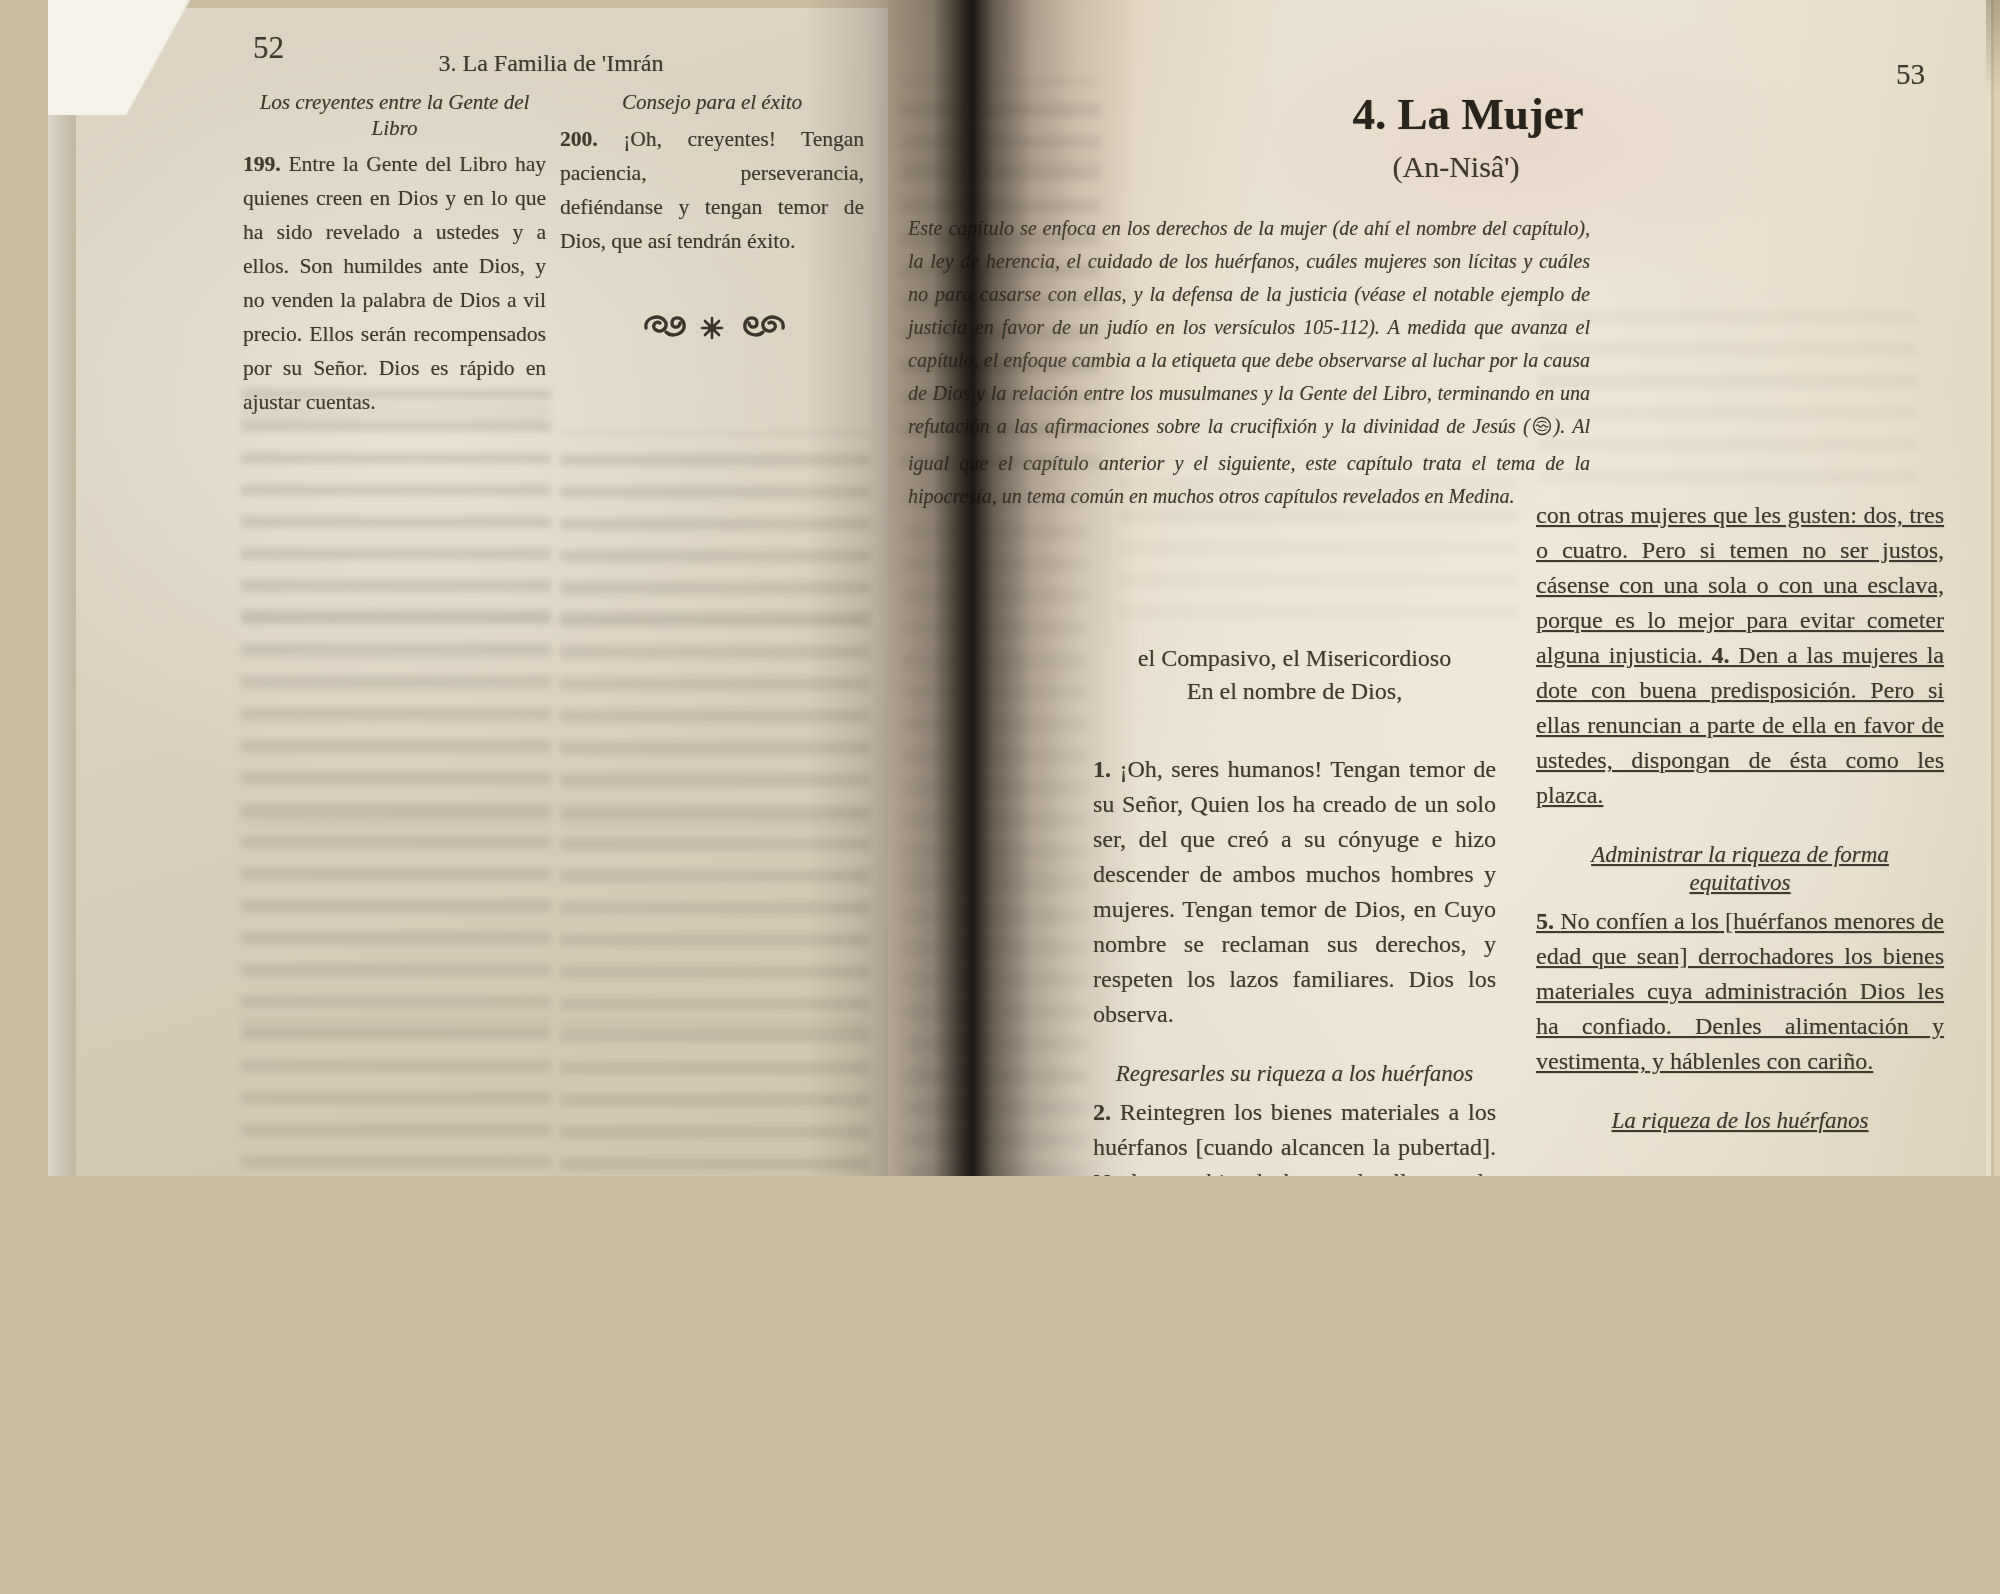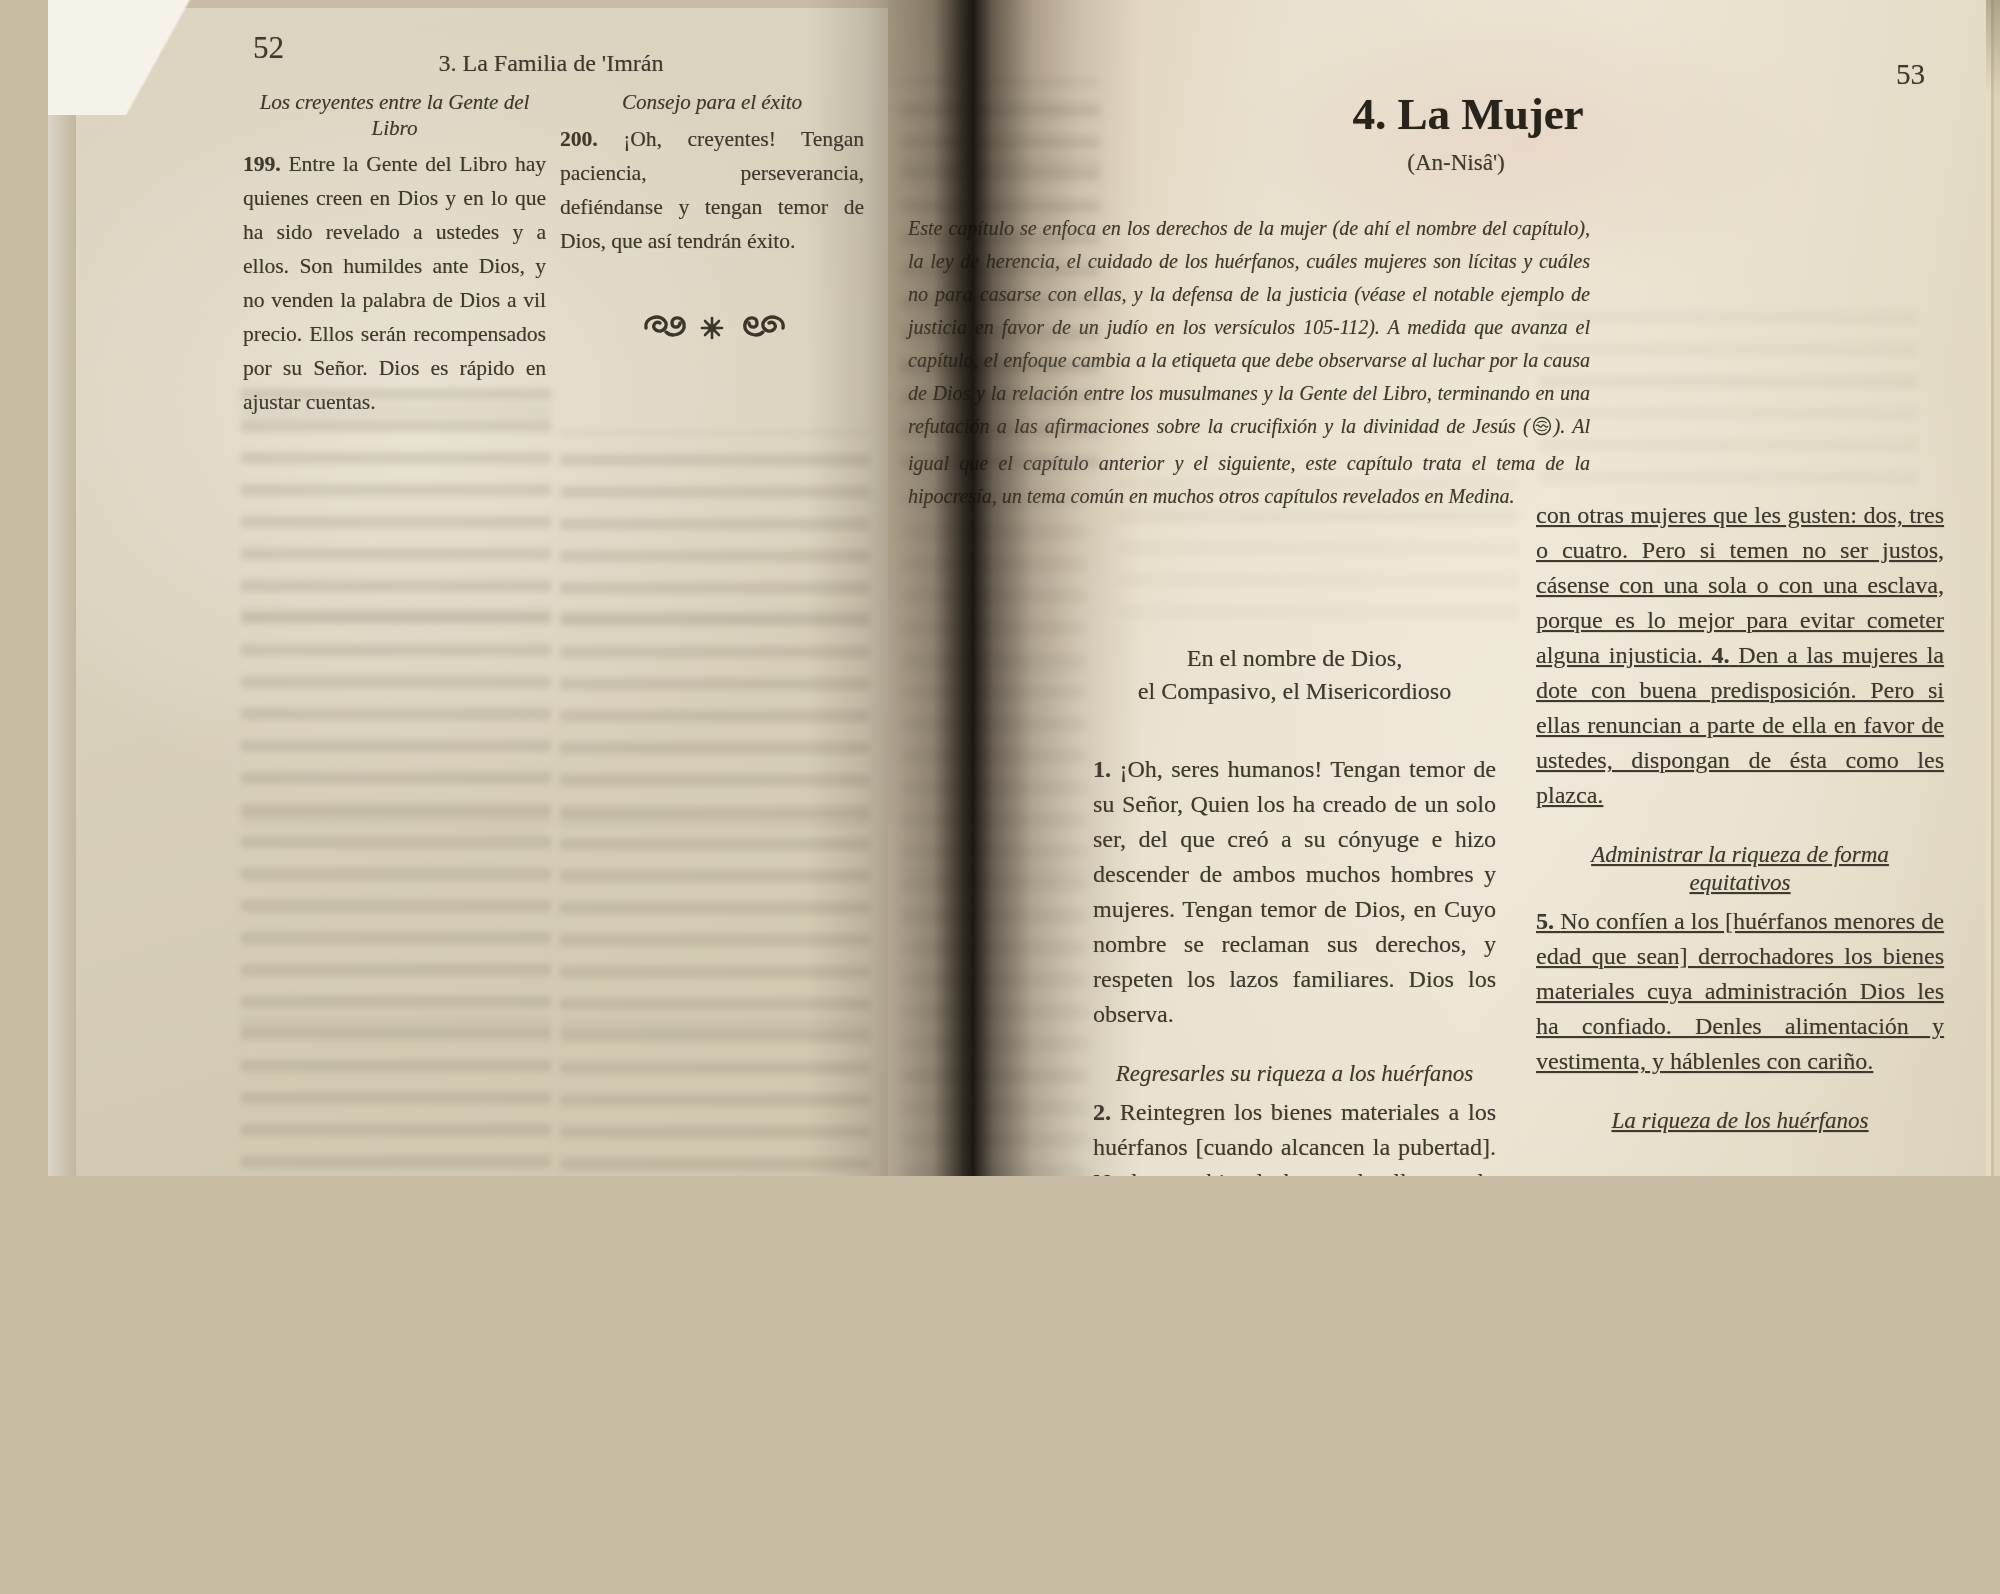--- a/index.html
+++ b/index.html
@@ -42,21 +42,21 @@
   .colL1{left:167px;top:82px;width:303px;}
   .colL2{left:484px;top:82px;width:304px;}
   .colL .sect{font-size:21px;}
   .ornament{margin-top:54px;text-align:center;}
 
   
   .pagenum-right{position:absolute;left:1008px;top:58px;width:70px;font-size:29px;}
   .chapter-title{position:absolute;left:280px;top:88px;width:600px;margin:0;text-align:center;
     font-size:45px;font-weight:bold;color:#28231b;text-shadow:.4px .4px 1px rgba(40,35,27,.4);}
   .chapter-subtitle{position:absolute;left:268px;top:150px;width:600px;margin:0;text-align:center;
-    font-size:23px;font-weight:normal;}
+    font-size:30px;font-weight:normal;}
   .intro{position:absolute;left:20px;top:212px;width:682px;margin:0;
     font-style:italic;font-size:20px;line-height:33px;text-align:justify;hyphens:auto;}
   .seal{display:inline-block;vertical-align:-4px;margin:0 1px;}
   .colR{font-size:24px;line-height:35px;}
   .colR1{left:205px;top:642px;width:403px;}
   .colR2{left:648px;top:498px;width:408px;text-decoration:underline;}
   .colR .sect{font-size:23px;margin:28px 0 7px 0;}
   .basmala{text-align:center;font-size:24px;line-height:33px;margin-bottom:44px;}
 
   
@@ -148,22 +148,22 @@
     <h2 class="chapter-subtitle ink">(An-Nisâ')</h2>
 
     <p class="intro ink"><span>Este capítulo se enfoca en los derechos de la mujer (de ahí el nombre del capítulo), la ley de herencia, el cuidado de los huérfanos, cuáles mujeres son lícitas y cuáles no para casarse con ellas, y la defensa de la justicia (véase el notable ejemplo de justicia en favor de un judío en los versículos 105-112). A medida que avanza el capítulo, el enfoque cambia a la etiqueta que debe observarse al luchar por la causa de Dios y la relación entre los musulmanes y la Gente del Libro, terminando en una refutación a las afirmaciones sobre la crucifixión y la divinidad de Jesús (</span><span class="seal"><svg width="22" height="22" viewBox="0 0 24 24" aria-hidden="true">
             <circle cx="12" cy="12" r="9.2" fill="none" stroke="#3f392e" stroke-width="1.6"></circle>
             <path d="M5.5 12 c2.2-4.5 4.3 4.5 6.5 0 s4.3 4.5 6.5 0" fill="none" stroke="#3f392e" stroke-width="1.4"></path>
             <path d="M7 8.6 c2.5-2.2 7.5-2.2 10 0 M7 15.4 c2.5 2.2 7.5 2.2 10 0" fill="none" stroke="#3f392e" stroke-width="1.1"></path>
           </svg></span><span>). Al igual que el capítulo anterior y el siguiente, este capítulo trata el tema de la hipocresía, un tema común en muchos otros capítulos revelados en Medina.</span></p>
 
     <div class="col colR colR1 ink">
       <div class="basmala">
+        <div>el Compasivo, el Misericordioso</div>
         <div>En el nombre de Dios,</div>
-        <div>el Compasivo, el Misericordioso</div>
       </div>
       <p class="vp"><span class="vnum">1.</span> <span>¡Oh, seres humanos! Tengan temor de su Señor, Quien los ha creado de un solo ser, del que creó a su cónyuge e hizo descender de ambos muchos hombres y mujeres. Tengan temor de Dios, en Cuyo nombre se reclaman sus derechos, y respeten los lazos familiares. Dios los observa.</span></p>
       <h3 class="sect">Regresarles su riqueza a los huérfanos</h3>
       <p class="vp"><span class="vnum">2.</span> <span>Reintegren los bienes materiales a los huérfanos [cuando alcancen la pubertad]. No les cambien lo bueno de ellos por lo malo de ustedes, ni se apropien de los bienes materiales de ellos agregándolos a los de ustedes, porque es un gran pecado.</span></p>
       <h3 class="sect">Regalo de boda</h3>
       <p class="vp"><span class="vnum">3.</span> <span>No se casen con las huérfanas que han criado si temen no ser equitativos [con sus dotes], mejor cásense</span></p>
     </div>
 
     <div class="col colR colR2 ink">
       <p class="vp"><span>con otras mujeres que les gusten: dos, tres o cuatro. Pero si temen no ser justos, cásense con una sola o con una esclava, porque es lo mejor para evitar cometer alguna injusticia.</span> <span class="vnum">4.</span> <span>Den a las mujeres la dote con buena predisposición. Pero si ellas renuncian a parte de ella en favor de ustedes, dispongan de ésta como les plazca.</span></p>

